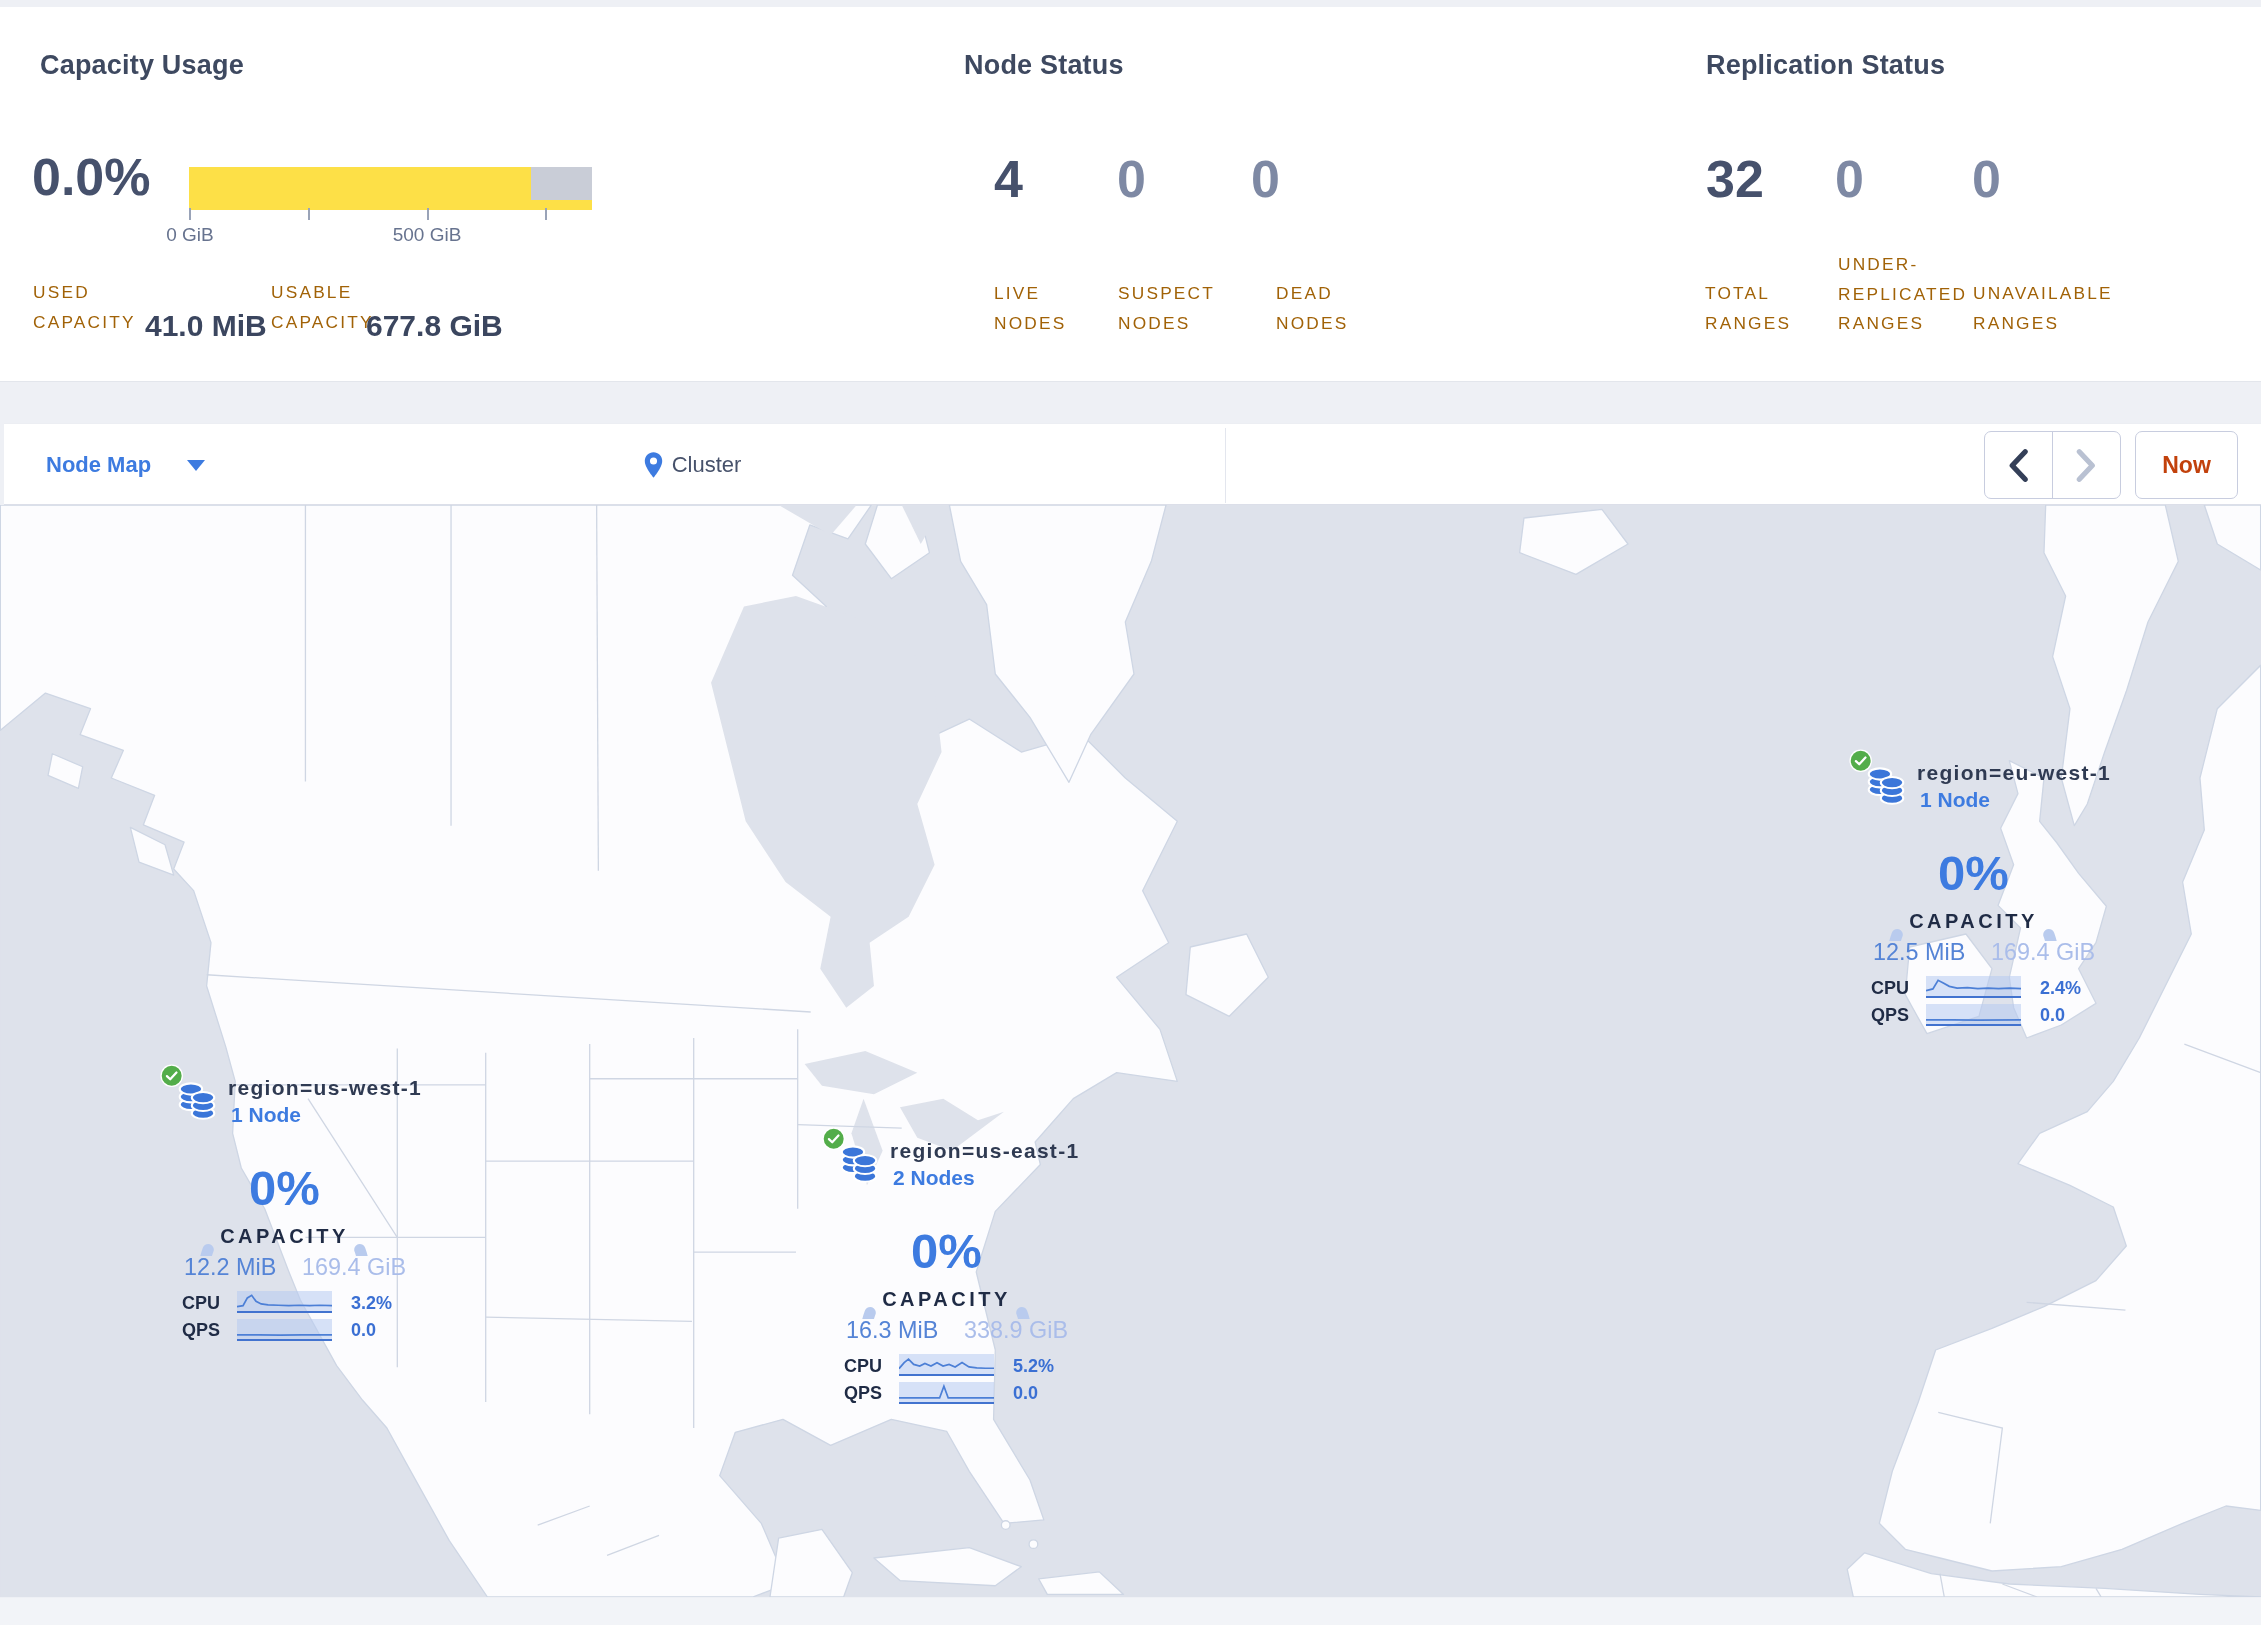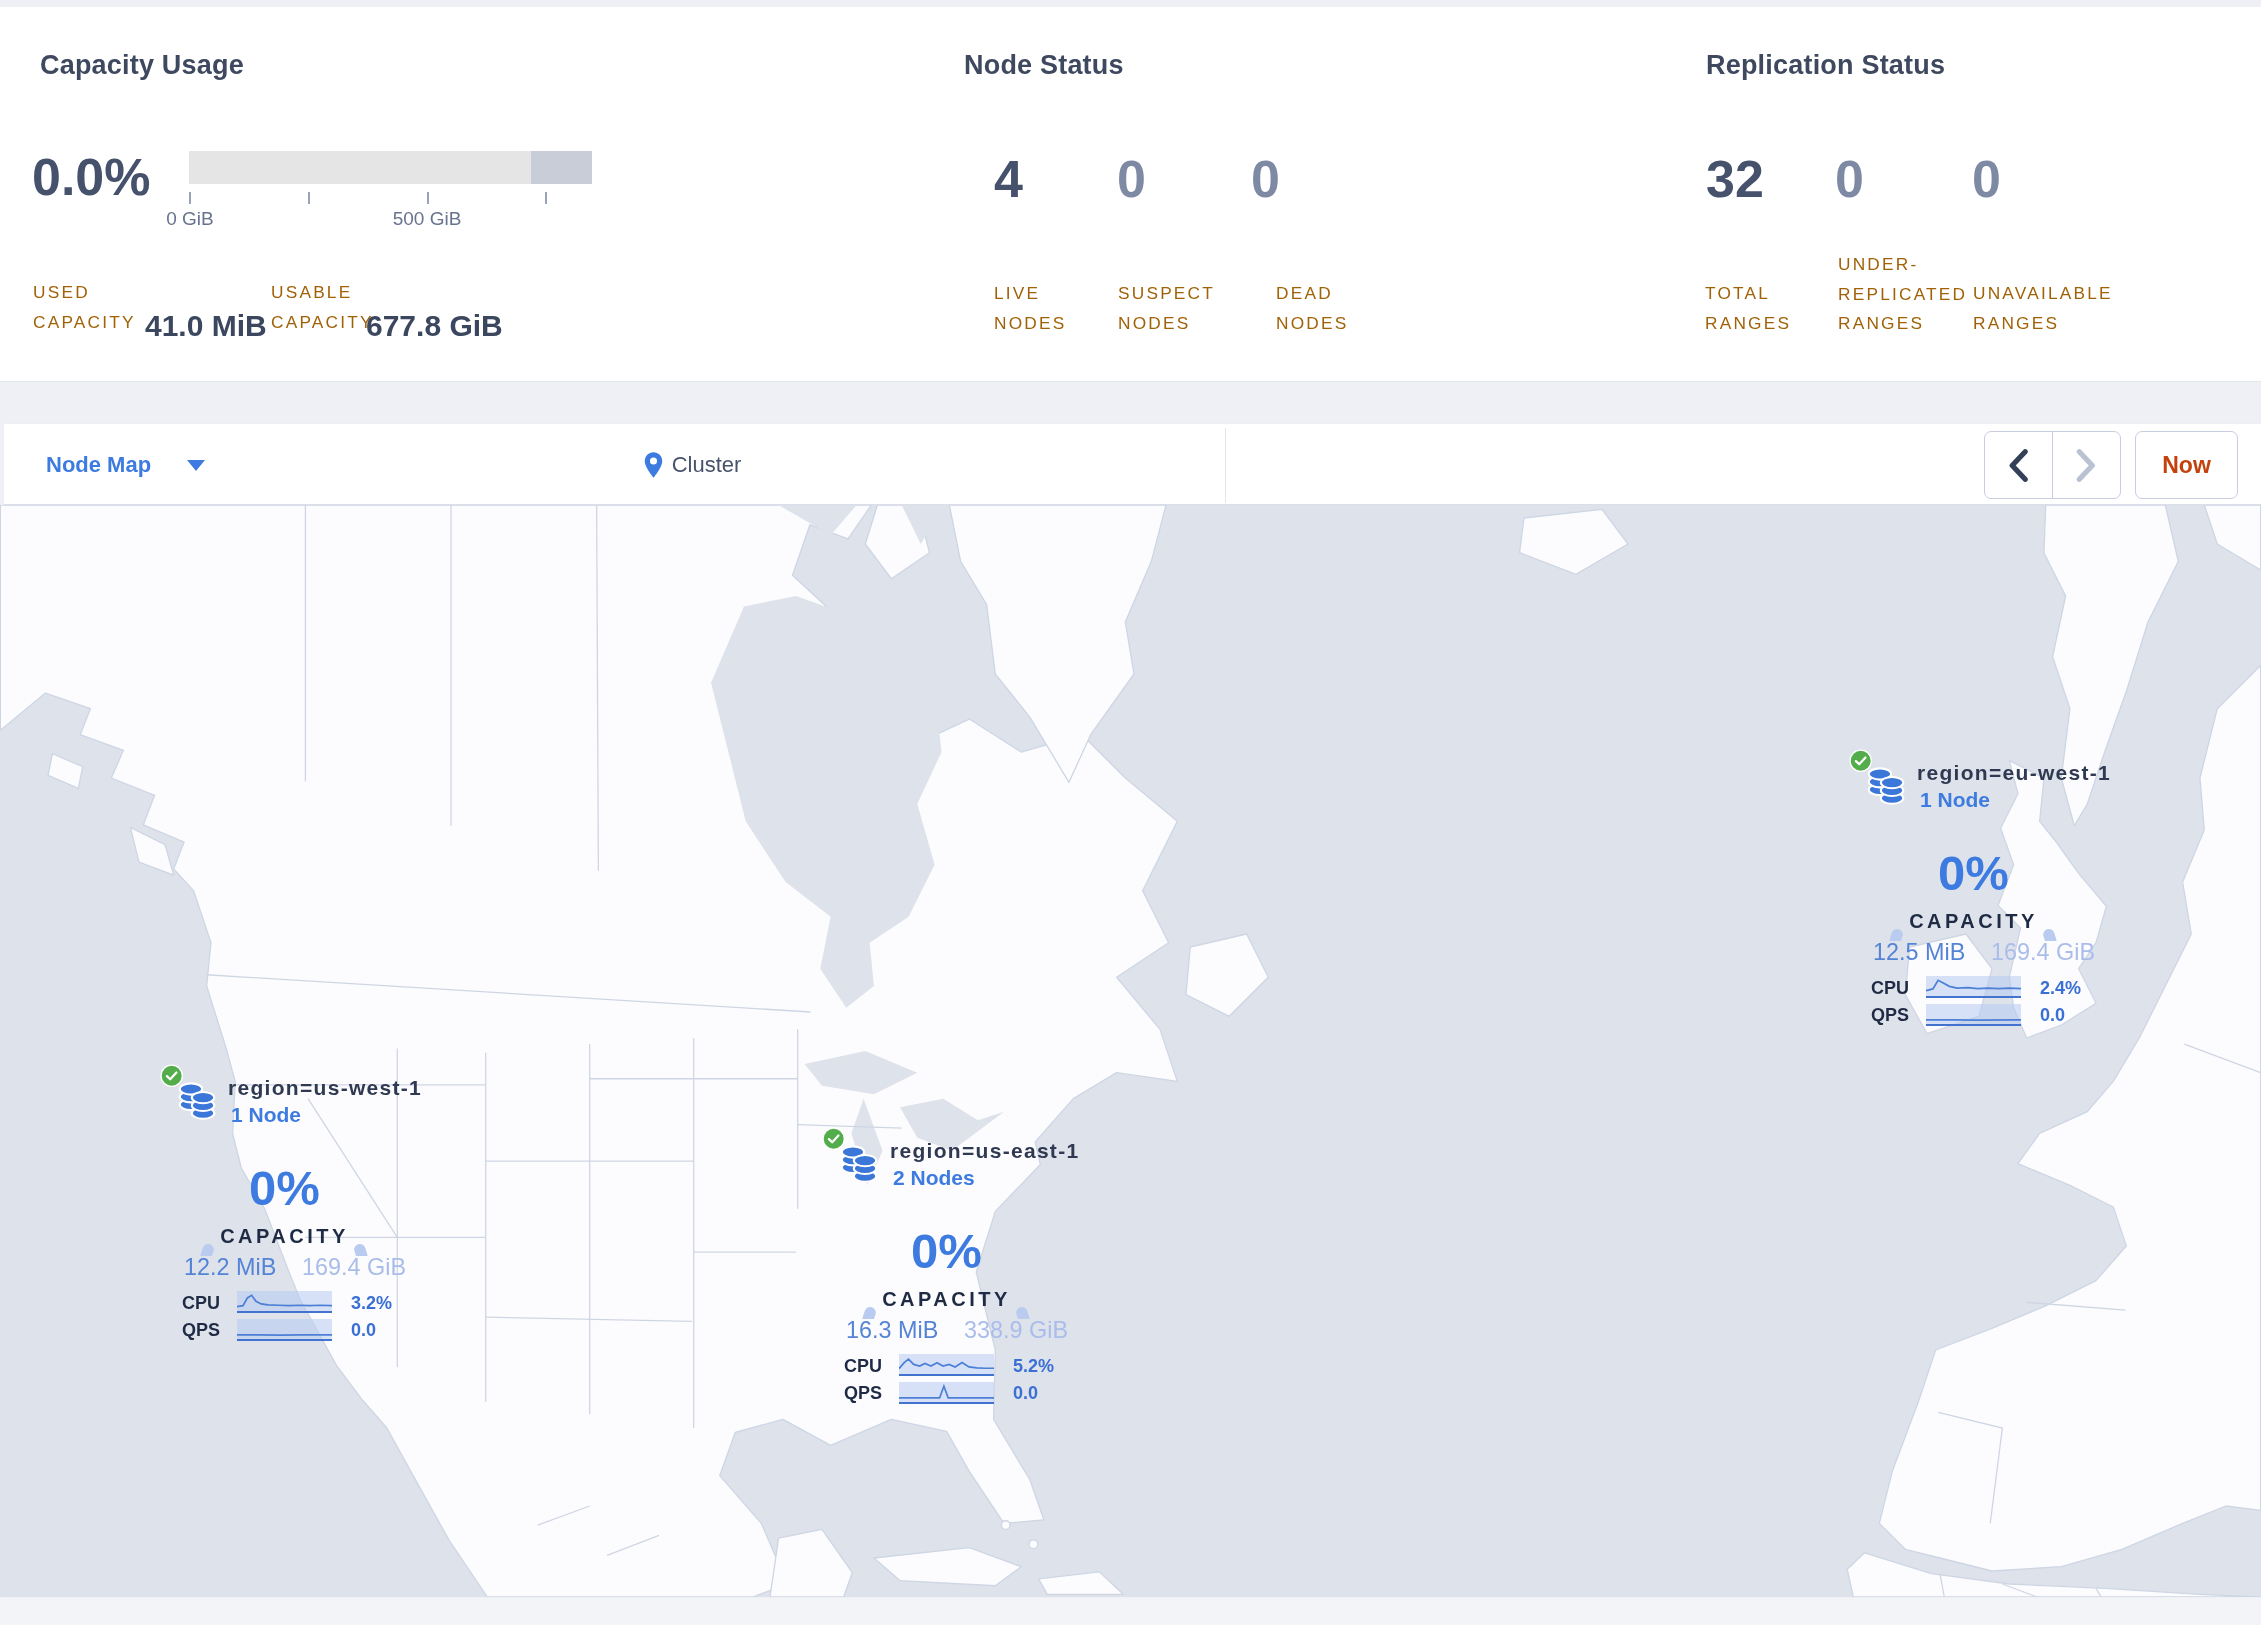--- a/index.html
+++ b/index.html
@@ -20,21 +20,21 @@
   .section-title{ position:absolute; font-size:27px; font-weight:700; color:#3e4960; letter-spacing:0.2px; }
   .big-number{ position:absolute; font-size:52px; font-weight:700; color:#46516c; line-height:52px; }
   .big-number.dim{ color:#7e89a4; }
   .stat-label{
     position:absolute; font-size:17.3px; font-weight:400; letter-spacing:2.2px;
     color:#a16207; line-height:29.5px; white-space:pre-line;
   }
   .stat-value{ position:absolute; font-size:30px; font-weight:700; color:#3b465f; }
 
   
-  .cap-bar{ position:absolute; left:189px; top:144px; width:403px; height:33px; background:#e5e5e5; }
+  .cap-bar{ position:absolute; left:189px; top:160px; width:403px; height:43px; background:#fde047; }
   .cap-bar-dark{ position:absolute; right:0; top:0; width:61px; height:33px; background:#c9cdd7; }
   .cap-tick{ position:absolute; top:41px; width:1.7px; height:12px; background:#99a3b8; }
   .cap-tick-label{ position:absolute; top:57px; transform:translateX(-50%); font-size:19px; color:#67738f; white-space:nowrap; }
 
   
   .toolbar{
     position:absolute; left:4px; top:423px; width:2261px; height:82px;
     background:#ffffff; border-bottom:0.9px solid #dcdfe9; border-top:0.9px solid #eceef3;
   }
   .toolbar-divider{ position:absolute; left:1221px; top:3.5px; height:75px; width:0.9px; background:#e3e6ee; }

